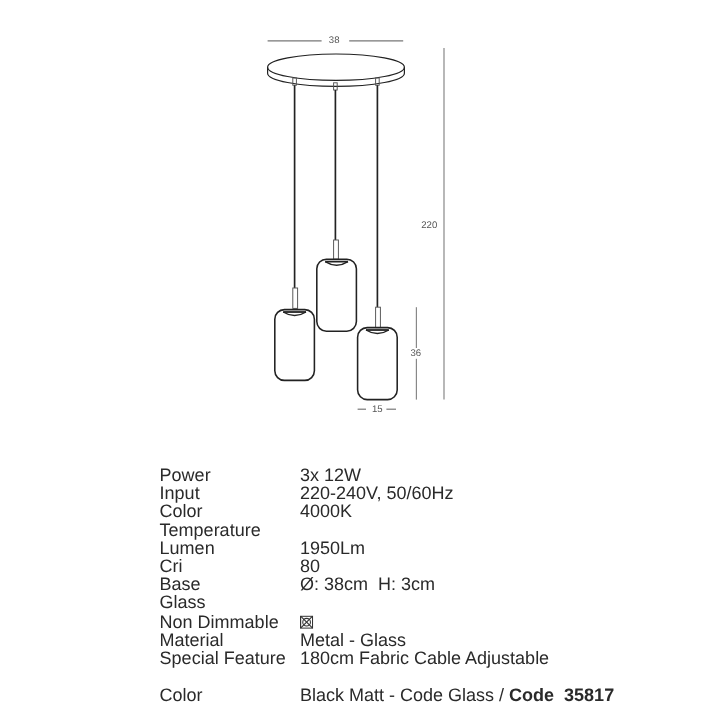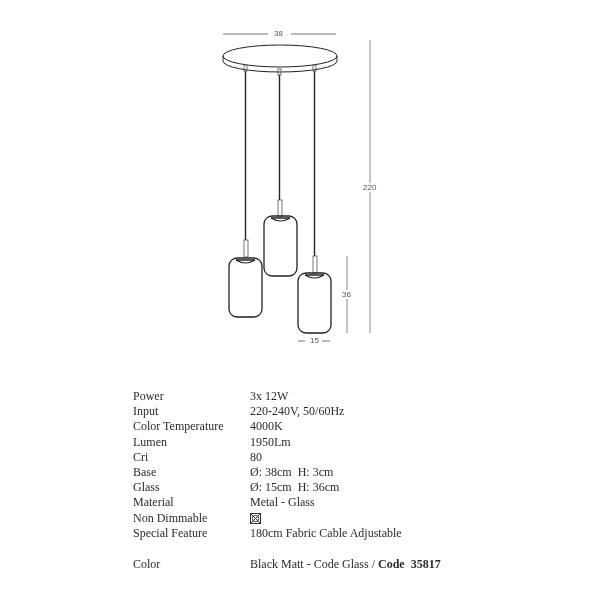--- a/index.html
+++ b/index.html
@@ -1,20 +1,20 @@
 <!DOCTYPE html>
 <html><head>
 <meta charset="utf-8">
 <style>
   html, body { margin:0; padding:0; background:#ffffff; }
   body { width:600px; height:600px; position:relative; overflow:hidden;
          font-family:"Liberation Sans", sans-serif; color:#2a2a2a; }
   #drawing { position:absolute; left:0; top:0; width:506px; height:370px; }
   .dimlabel { position:absolute; font-size:8px; color:#555; background:#fff; padding:0 1px; }
-  #specs { position:absolute; left:133px; top:389px; font-size:12px; line-height:15.2px;font-family:Liberation Serif, serif; }
+  #specs { position:absolute; left:133px; top:389px; font-size:15px; line-height:15.2px; }
   .row { display:flex; }
   .row .k { width:117px; }
   .row .v { white-space:nowrap; }
   .row.color { margin-top:16px; }
   .code { font-weight:bold; }
   .nodim { display:inline-block; width:11px; height:11px; vertical-align:middle; }
 </style>
 </head>
 <body>
 
@@ -52,21 +52,21 @@
     <line x1="305" y1="275" x2="324" y2="275" stroke="#222" stroke-width="1.5"></line>
 
     <line x1="298" y1="341" x2="305" y2="341" stroke="#777" stroke-width="1"></line>
     <line x1="322" y1="341" x2="330" y2="341" stroke="#777" stroke-width="1"></line>
 
     <line x1="370" y1="40" x2="370" y2="333" stroke="#888" stroke-width="1"></line>
 
     <line x1="347" y1="256" x2="347" y2="333" stroke="#888" stroke-width="1"></line>
   </svg>
   <span class="dimlabel" style="left:273px; top:29px;">38</span>
-  <span class="dimlabel" style="left:362px; top:183px;">220</span>
+  <span class="dimlabel" style="left:350px; top:183px;">220</span>
   <span class="dimlabel" style="left:341px; top:290px;">36</span>
   <span class="dimlabel" style="left:309px; top:336px;">15</span>
 </div>
 
 <div id="specs">
   <div class="row">
     <span class="k">Power</span>
     <span class="v">3x 12W</span>
   </div>
   <div class="row">
@@ -84,38 +84,37 @@
   <div class="row">
     <span class="k">Cri</span>
     <span class="v">80</span>
   </div>
   <div class="row">
     <span class="k">Base</span>
     <span class="v" style="white-space:pre">Ø: 38cm  H: 3cm</span>
   </div>
   <div class="row">
     <span class="k">Glass</span>
-    <span class="v" style="white-space:pre">Ø: 15cm  H: 36cm</span>
-  </div>
-  <div class="row">
-    <span class="k">Material</span>
-    <span class="v">Metal - Glass</span>
   </div>
   <div class="row">
     <span class="k">Non Dimmable</span>
     <span class="v">
       <svg class="nodim" viewBox="0 0 11 11">
         <rect x="0.5" y="0.5" width="10" height="10" fill="none" stroke="#333" stroke-width="1"></rect>
         <circle cx="5.5" cy="5.5" r="3.2" fill="none" stroke="#333" stroke-width="0.9"></circle>
         <line x1="0.5" y1="0.5" x2="10.5" y2="10.5" stroke="#333" stroke-width="1"></line>
         <line x1="10.5" y1="0.5" x2="0.5" y2="10.5" stroke="#333" stroke-width="1"></line>
       </svg>
     </span>
   </div>
   <div class="row">
+    <span class="k">Material</span>
+    <span class="v">Metal - Glass</span>
+  </div>
+  <div class="row">
     <span class="k">Special Feature</span>
     <span class="v">180cm Fabric Cable Adjustable</span>
   </div>
   <div class="row color">
     <span class="k">Color</span>
     <span class="v" style="white-space:pre"><span>Black Matt - Code Glass</span><span> / </span><span class="code">Code  35817</span></span>
   </div>
 </div>
 
 </body></html>

